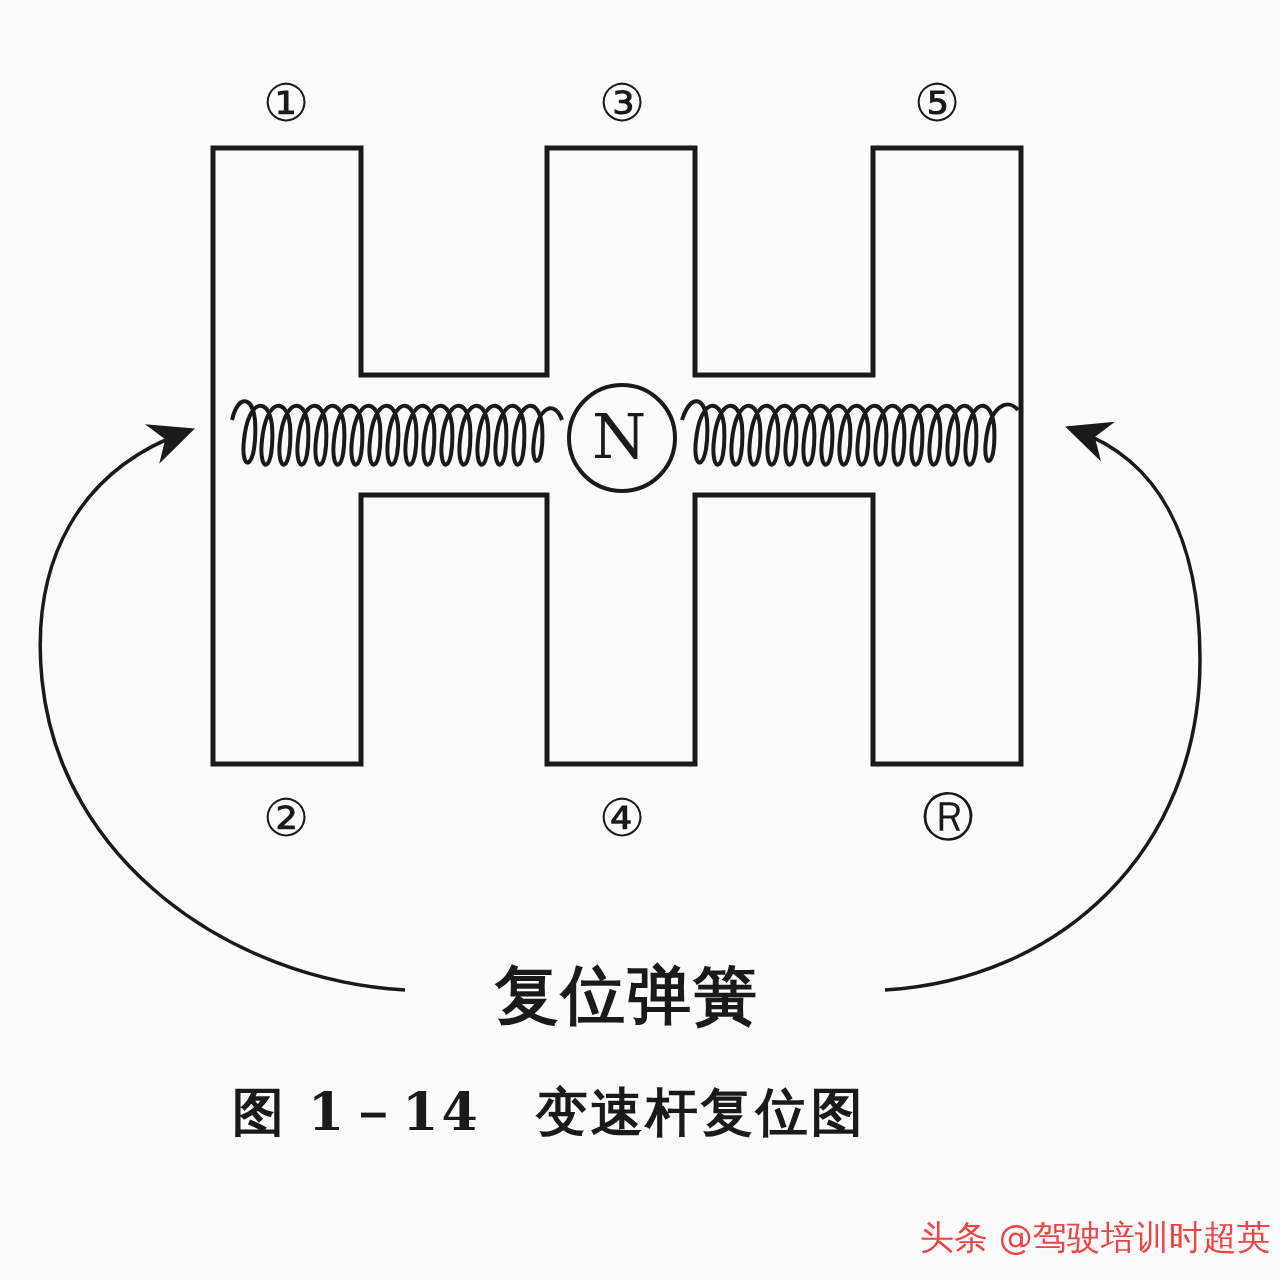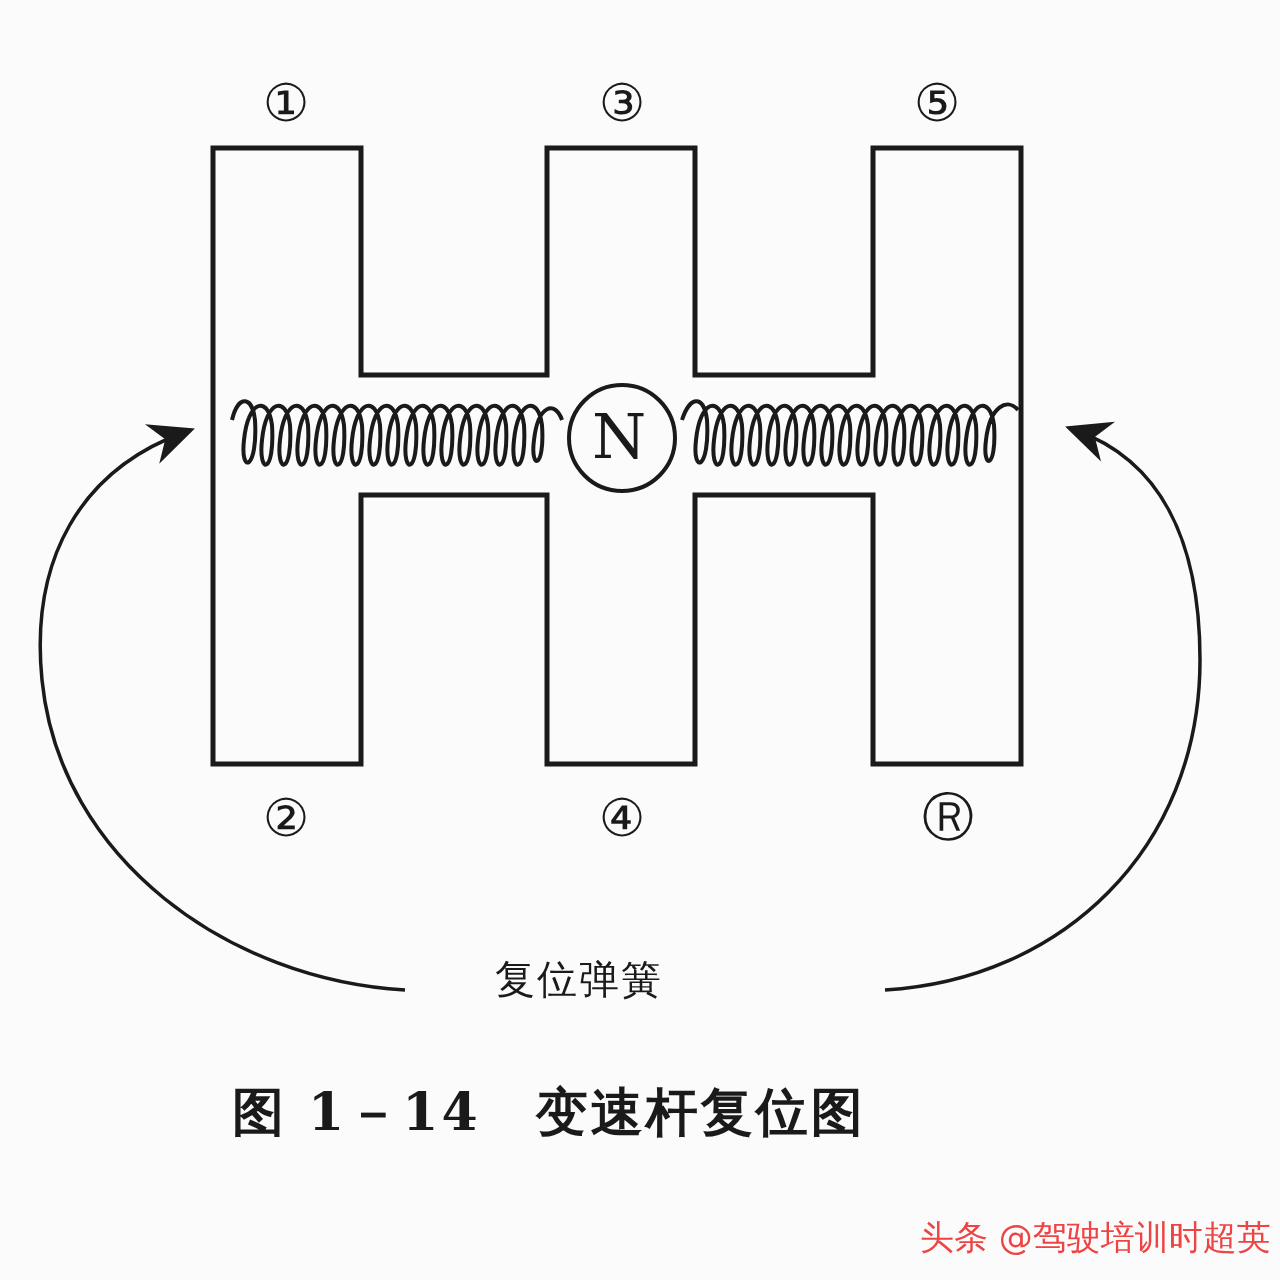--- a/index.html
+++ b/index.html
@@ -1,19 +1,19 @@
 <!DOCTYPE html>
 <html><head>
 <meta charset="utf-8">
 <style>
   html, body { margin: 0; padding: 0; background: #fbfbfb; }
   body { width: 1280px; height: 1280px; position: relative; overflow: hidden; font-family: "DejaVu Serif", serif; }
   svg.diagram { position: absolute; left: 0; top: 0; }
   .label { position: absolute; font-family: "DejaVu Serif", serif; color: #1a1a1a; white-space: nowrap; }
-  .spring-label { left: 495px; top: 952px; font-size: 40px; font-weight: normal; letter-spacing: 2px; }
+  .spring-label { left: 495px; top: 952px; font-size: 64px; font-weight: bold; letter-spacing: 2px; }
   .caption { left: 232px; top: 1078px; font-size: 52px; font-weight: bold; letter-spacing: 3px; }
   .watermark { left: 920px; top: 1215px; font-family: "DejaVu Sans", sans-serif; font-size: 34px; color: #ef4444; text-shadow: 1px 1px 1px #fff; }
   .gear { position: absolute; width: 80px; height: 80px; display: flex; align-items: center; justify-content: center; font-size: 52px; color: #1a1a1a; font-family: "DejaVu Serif", serif; }
 </style>
 </head>
 <body>
 
 <svg class="diagram" width="1280" height="1280" viewBox="0 0 1280 1280">
   <defs>
     <marker id="arrowhead" markerWidth="14" markerHeight="14" refX="10" refY="7" orient="auto">

